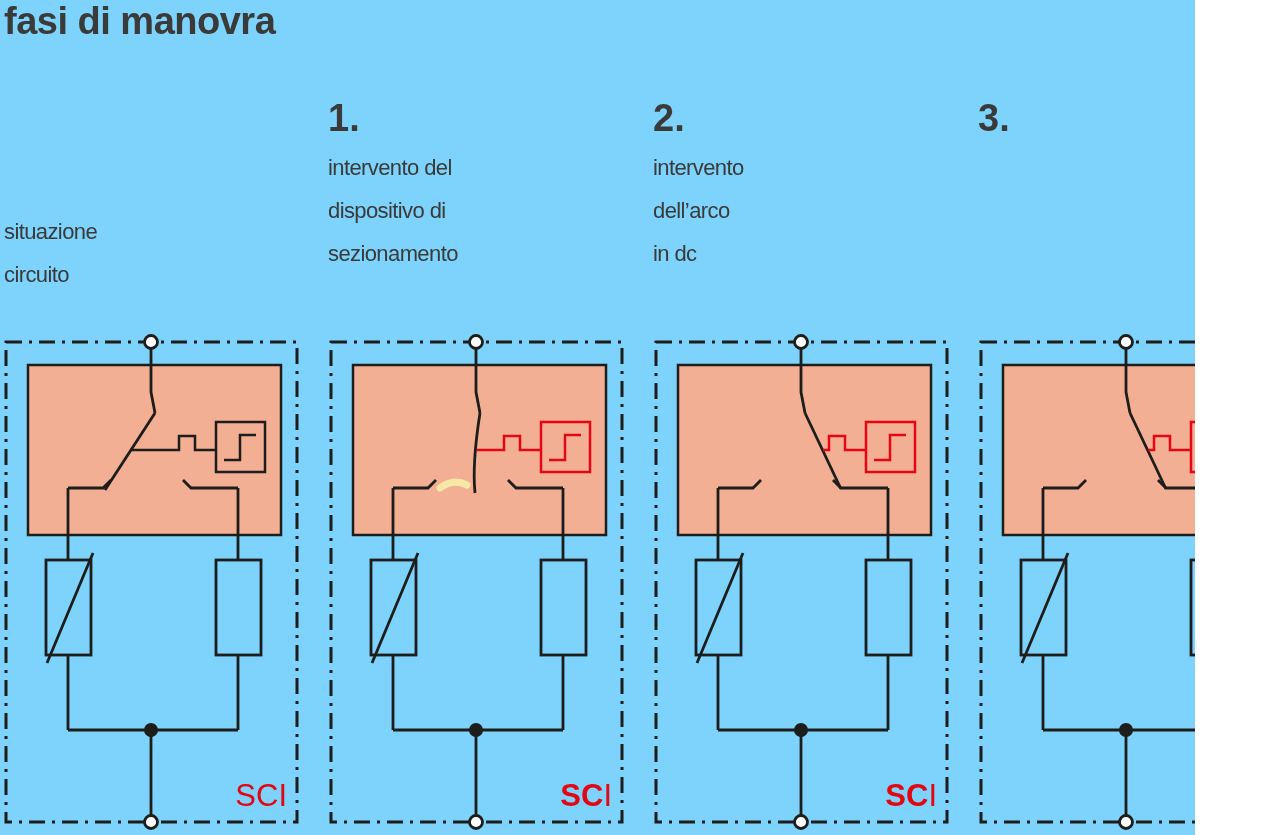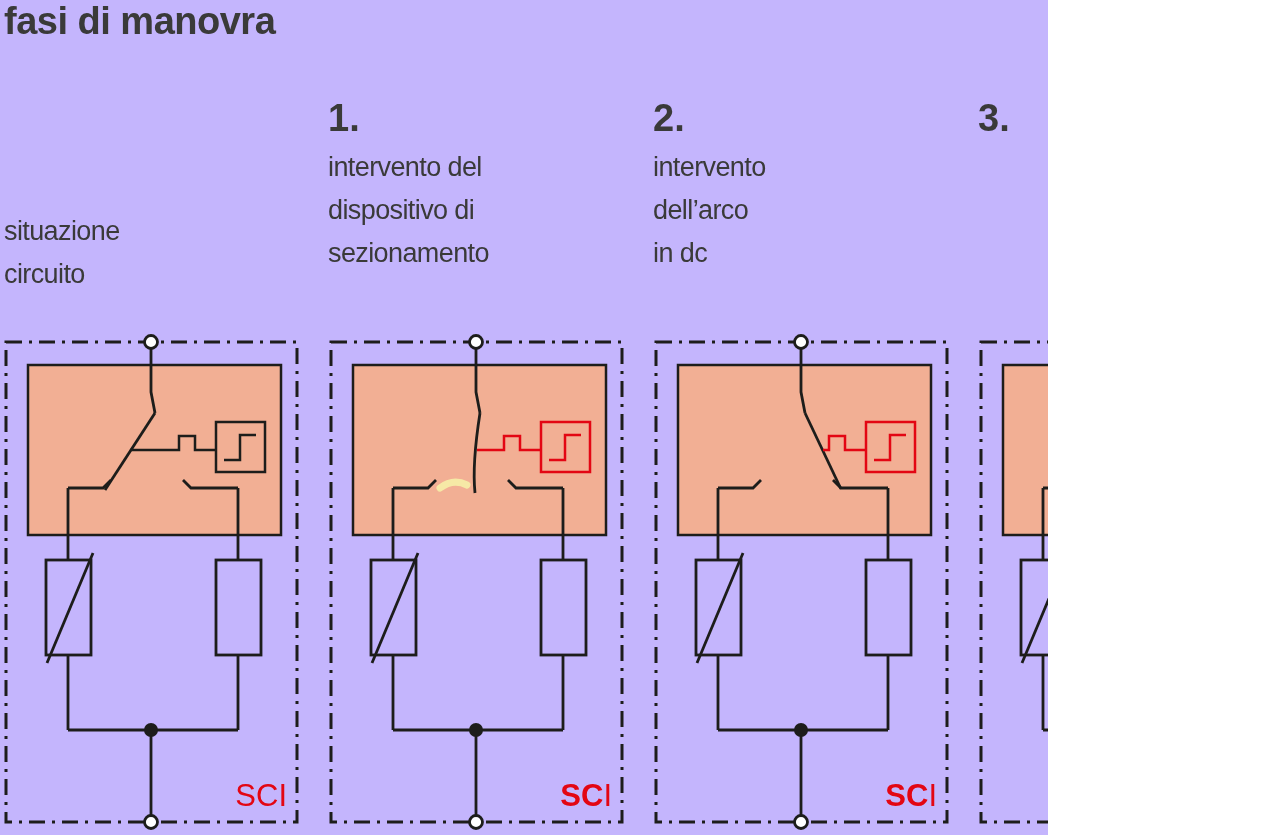--- a/index.html
+++ b/index.html
@@ -1,30 +1,30 @@
 <!DOCTYPE html>
 <html><head>
 <meta charset="utf-8">
 <style>
   html,body{margin:0;padding:0;background:#ffffff;}
   .page{
-    position:relative;width:1048px;height:835px;background:#c4b5fd;
+    position:relative;width:1195px;height:835px;background:#7dd3fc;
     font-family:"Liberation Sans",sans-serif;color:#3a3a39;overflow:hidden;
   }
   .title{
     position:absolute;left:4px;top:0px;
     font-size:38px;font-weight:700;letter-spacing:-0.5px;
   }
   .hdr{position:absolute;}
   .h0{left:4px;top:210px;}
   .h1{left:328px;top:96px;}
   .h2{left:653px;top:96px;}
   .h3{left:978px;top:96px;}
   .num{font-size:38px;font-weight:700;line-height:44px;margin-bottom:6px;}
-  .lbl{font-size:27px;line-height:43px;white-space:pre-line;letter-spacing:-0.6px;}
+  .lbl{font-size:22px;line-height:43px;white-space:pre-line;letter-spacing:-0.6px;}
   .panel{position:absolute;top:332px;width:297px;height:500px;}
   .p0{left:3px;}
   .p1{left:328px;}
   .p2{left:653px;}
   .p3{left:978px;}
   .panel svg{display:block;overflow:visible;}
 </style>
 </head>
 <body>
 

